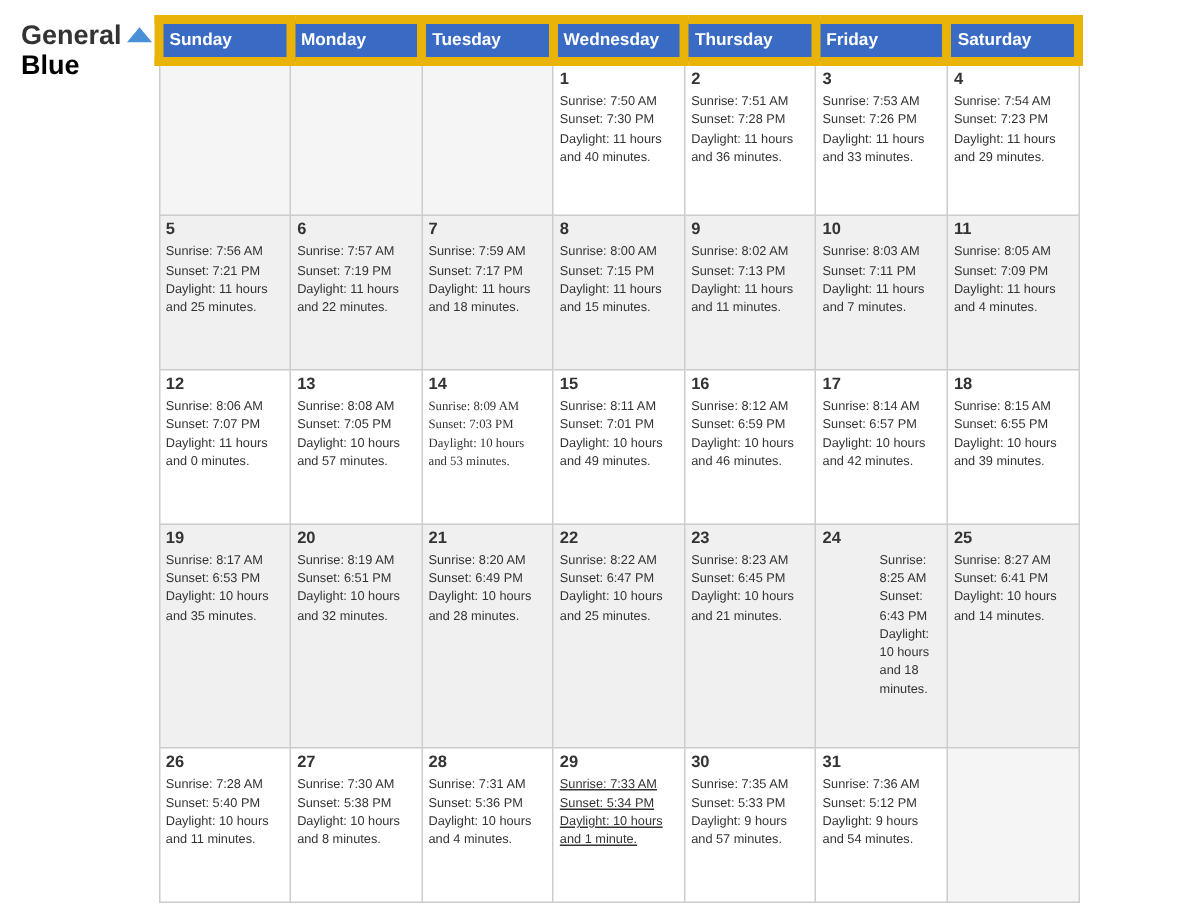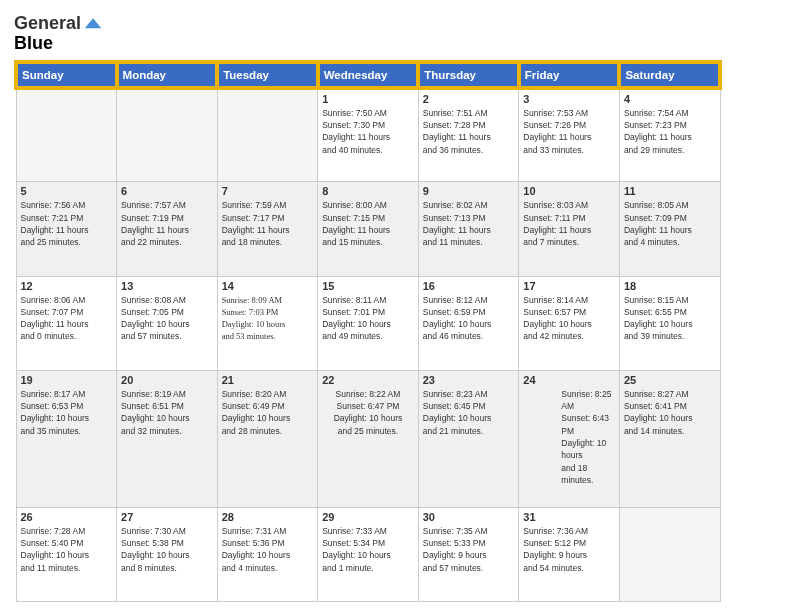--- a/index.html
+++ b/index.html
@@ -8,21 +8,21 @@
       height: 612px;
       font-family: Arial, sans-serif;
       background: #fff;
       overflow: hidden;
     }
     .container {
       width: 736px;
       height: 612px;
       padding: 10px 14px;
       display: flex;
-      flex-direction: column;
+      flex-direction: row;
       border-radius: 26px;
     }
     .header {
       display: flex;
       align-items: flex-start;
       justify-content: space-between;
       margin-bottom: 6px;
     }
     .logo {
       display: flex;
@@ -61,21 +61,21 @@
       width: 100%;
       table-layout: fixed;
     }
     .calendar th {
       background: #3a6bc4;
       color: #fff;
       font-size: 11.5px;
       font-weight: bold;
       padding: 5px 4px;
       text-align: left;
-      border: 4px solid #eab308;
+      border: 6px solid #eab308;
     }
     .calendar td {
       vertical-align: top;
       border: 1px solid #ccc;
       padding: 3px 4px;
       font-size: 9px;
       color: #333;
       background: #fff;
       height: 82px;
     }
@@ -283,21 +283,21 @@
           </td>
           <td>
             <div class="day-num">21</div>
             <div class="day-info" style="white-space: pre-line;">Sunrise: 8:20 AM
 Sunset: 6:49 PM
 Daylight: 10 hours
 and 28 minutes.</div>
           </td>
           <td>
             <div class="day-num">22</div>
-            <div class="day-info" style="white-space: pre-line; text-align: center;">Sunrise: 8:22 AM
+            <div class="day-info" style="white-space: pre-line;">Sunrise: 8:22 AM
 Sunset: 6:47 PM
 Daylight: 10 hours
 and 25 minutes.</div>
           </td>
           <td>
             <div class="day-num">23</div>
             <div class="day-info" style="white-space: pre-line;">Sunrise: 8:23 AM
 Sunset: 6:45 PM
 Daylight: 10 hours
 and 21 minutes.</div>
@@ -334,21 +334,21 @@
           </td>
           <td>
             <div class="day-num">28</div>
             <div class="day-info" style="white-space: pre-line;">Sunrise: 7:31 AM
 Sunset: 5:36 PM
 Daylight: 10 hours
 and 4 minutes.</div>
           </td>
           <td>
             <div class="day-num">29</div>
-            <div class="day-info" style="white-space: pre-line;">Sunrise: 7:33 AM
+            <div class="day-info" style="white-space: pre-line; text-decoration: underline;">Sunrise: 7:33 AM
 Sunset: 5:34 PM
 Daylight: 10 hours
 and 1 minute.</div>
           </td>
           <td>
             <div class="day-num">30</div>
             <div class="day-info" style="white-space: pre-line;">Sunrise: 7:35 AM
 Sunset: 5:33 PM
 Daylight: 9 hours
 and 57 minutes.</div>

